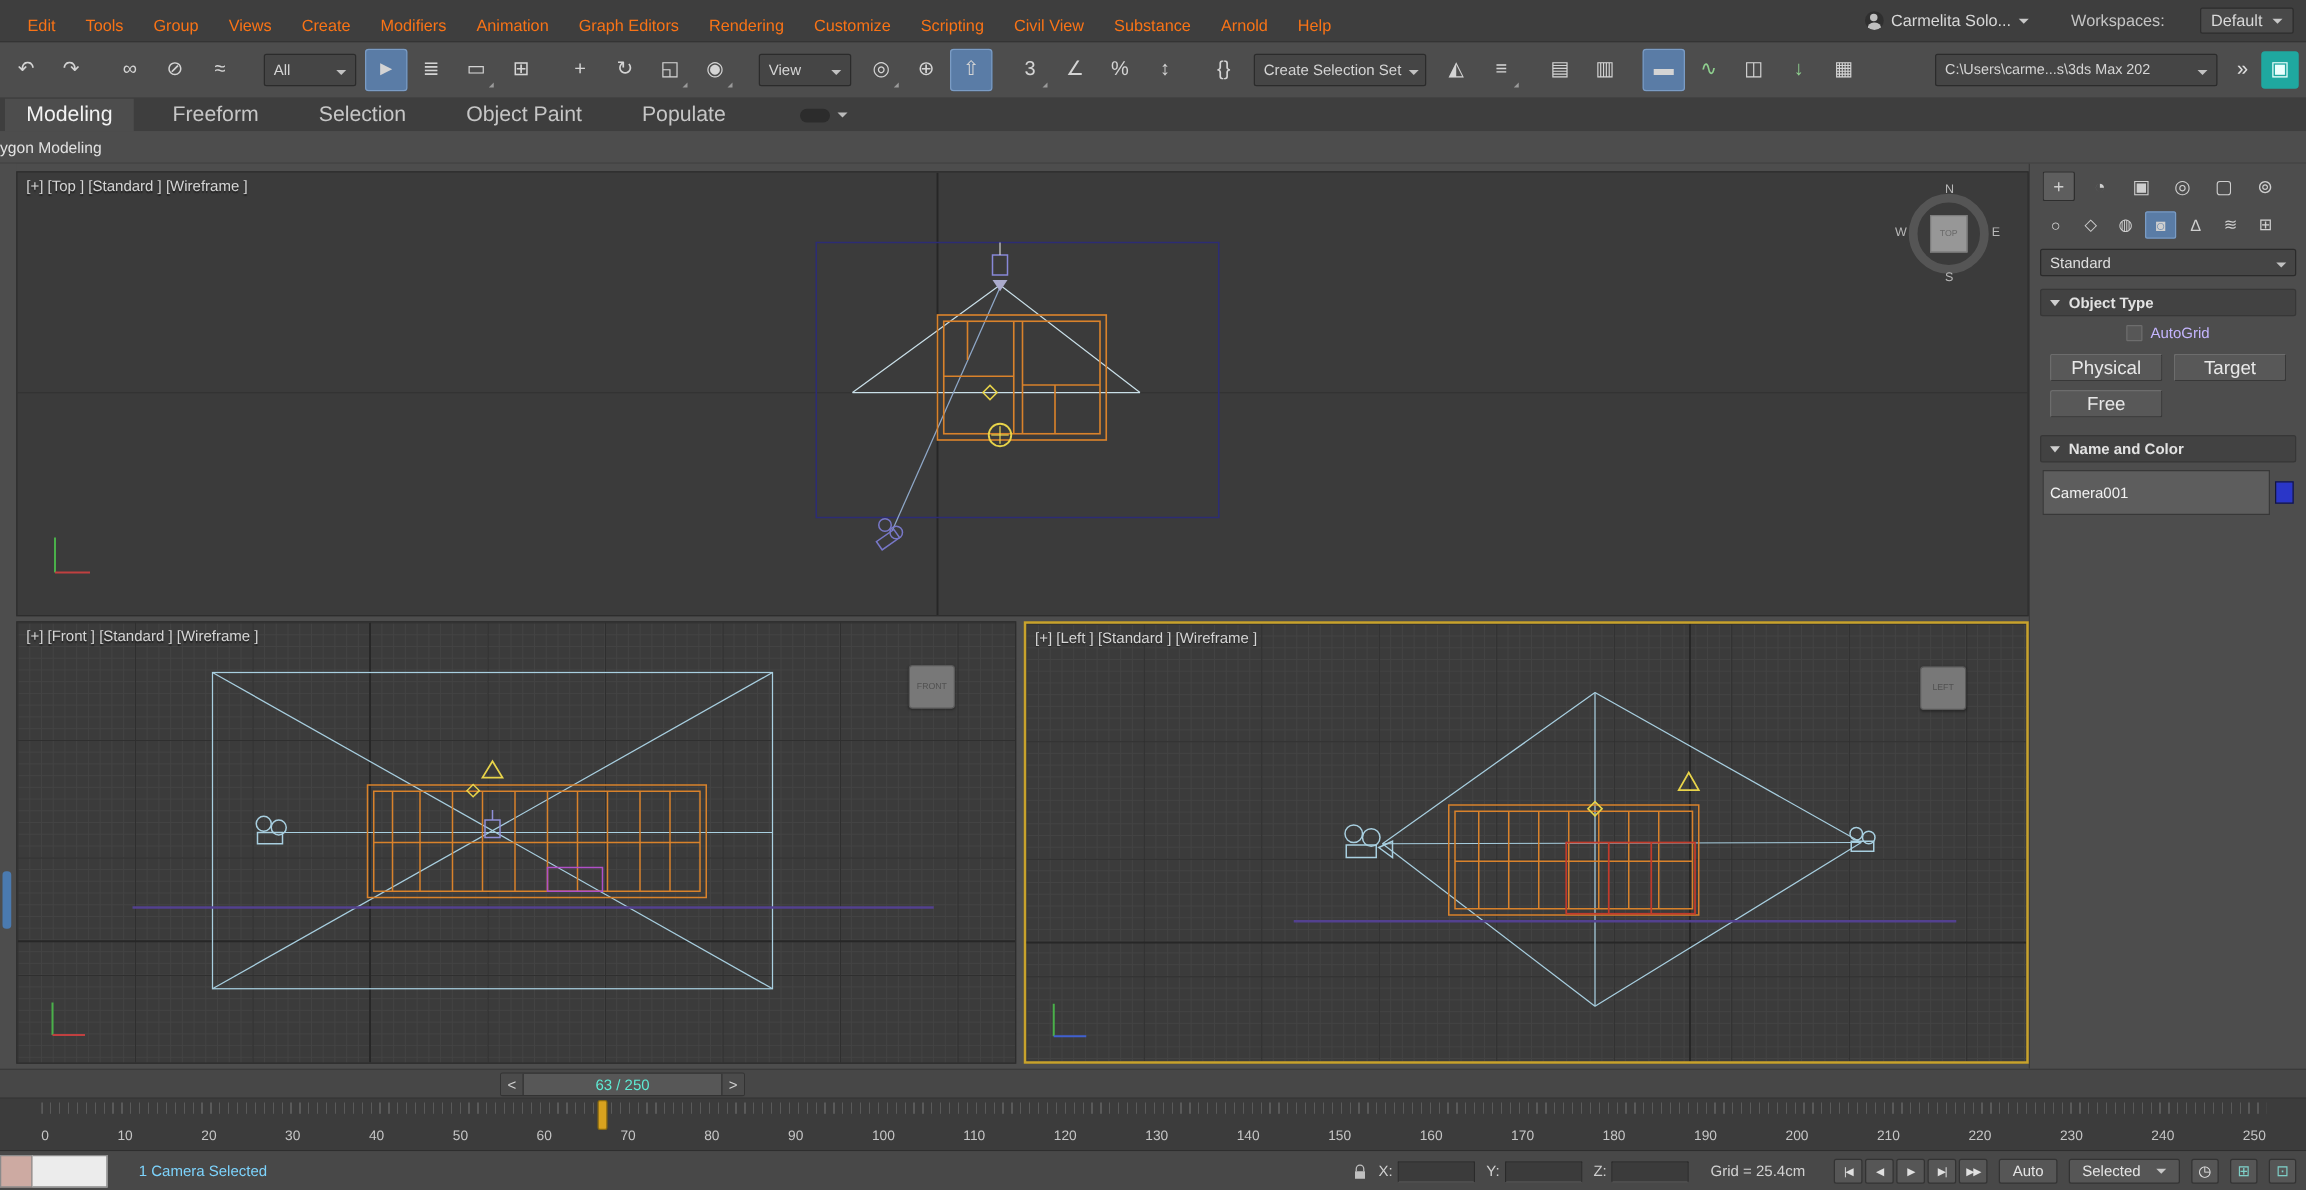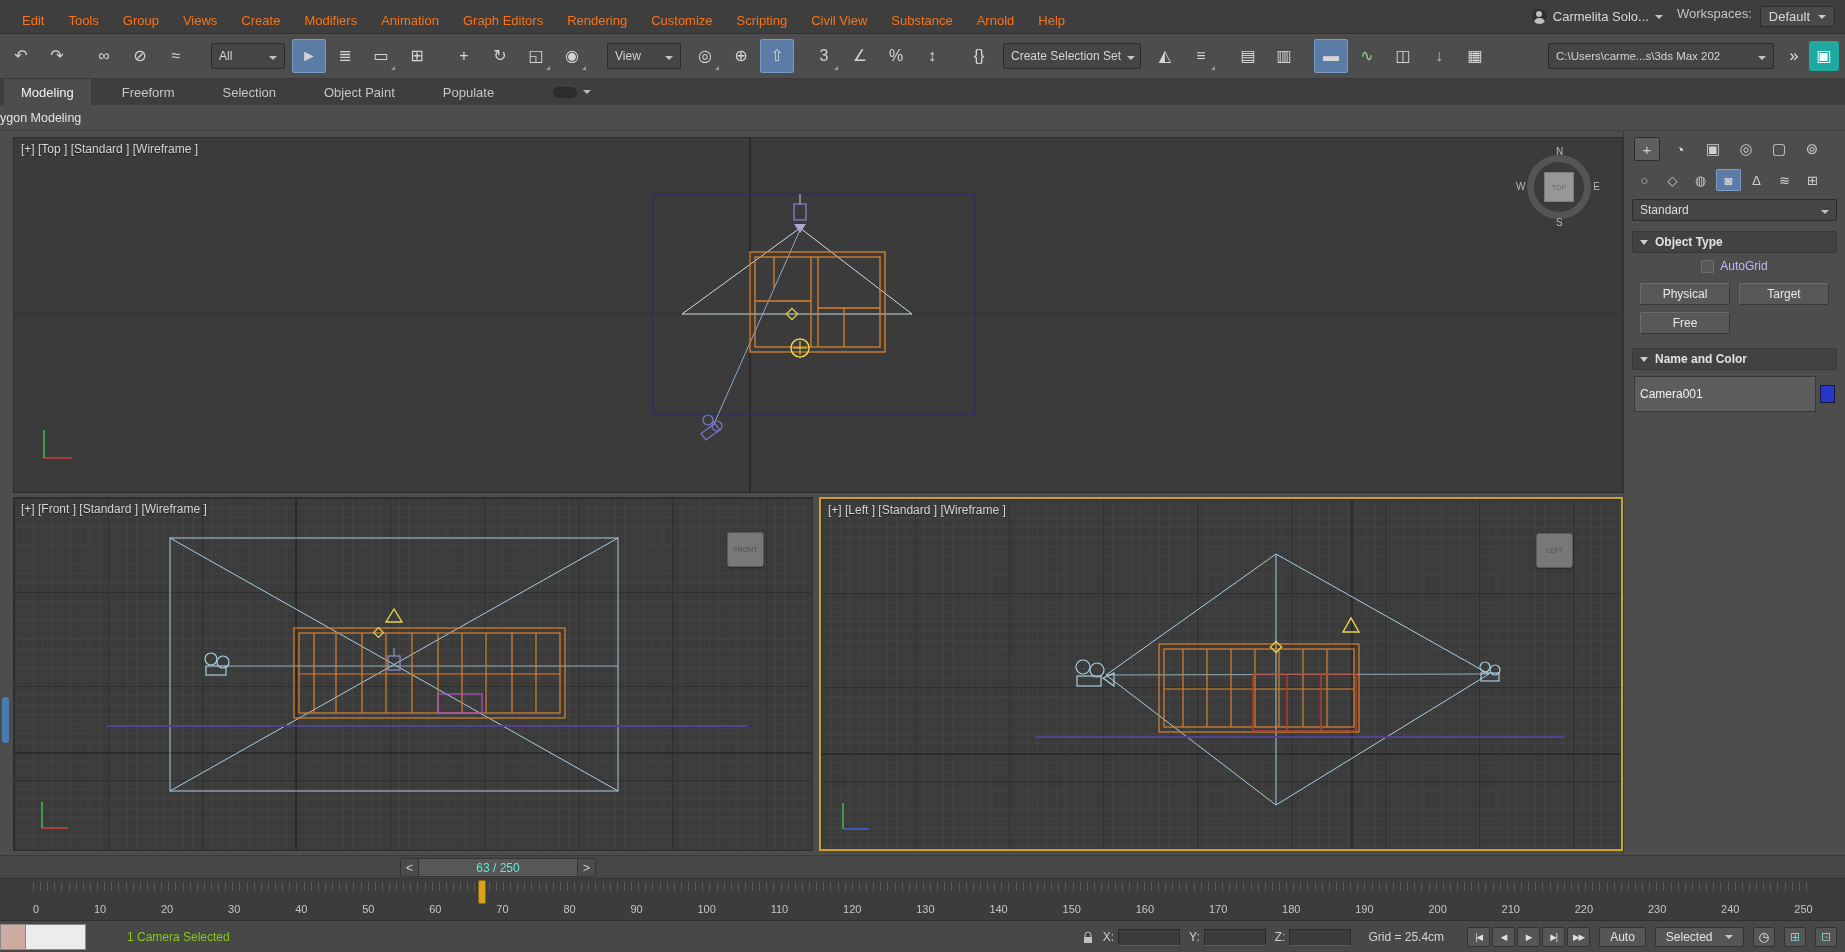--- a/index.html
+++ b/index.html
@@ -4,21 +4,21 @@
 <style>
   *{box-sizing:border-box;margin:0;padding:0}
   html,body{width:1845px;height:952px;overflow:hidden}
   body{background:#4e4e4e;font-family:"Liberation Sans","DejaVu Sans",sans-serif;color:#d8d8d8;font-size:13px}
   .app{display:flex;flex-direction:column;width:1845px;height:952px}
 
   
   .menubar{height:34px;background:#3e3e3e;border-bottom:1px solid #323232;display:flex;align-items:center;padding:0 10px}
   .menu-items{display:flex;height:100%}
   .menu-item{padding:4px 12px;line-height:33px;color:#f97316;cursor:default;white-space:nowrap}
-  .menubar-right{margin-left:auto;display:flex;gap:8px}
+  .menubar-right{margin-left:auto;display:flex;align-items:center;gap:28px}
   .user-chip{display:flex;align-items:center;gap:6px;padding:2px 6px}
   .user-icon{width:15px;height:15px;border-radius:50%;background:#2f2f2f;position:relative;overflow:hidden}
   .user-icon::before{content:"";position:absolute;left:4.5px;top:2px;width:6px;height:6px;border-radius:50%;background:#bfbfbf}
   .user-icon::after{content:"";position:absolute;left:2px;top:9px;width:11px;height:7px;border-radius:5px 5px 0 0;background:#bfbfbf}
   .caret-down{width:0;height:0;border:4px solid transparent;border-top-color:#c8c8c8;margin-top:4px}
   .ws-label{color:#c4c4c4}
   .ws-value{background:#494949;border:1px solid #2d2d2d;border-radius:2px;padding:2px 8px;display:flex;align-items:center;gap:8px}
 
   
   .toolbar{height:45px;background:#4d4d4d;border-bottom:1px solid #3b3b3b;display:flex;align-items:center;padding:0 4px;gap:2px;overflow:hidden}
@@ -33,21 +33,21 @@
   .tb-item.w-lg{width:138px}
   .tb-item.w-path{width:226px}
   .w-path .tb-label{font-size:11.5px;overflow:hidden;text-overflow:ellipsis}
   .tb-item.sep-after{margin-right:11px}
   .tb-item.green .tb-glyph{color:#8fd08f}
   .tb-item.plain{min-width:26px;color:#e0e0e0;font-size:15px}
   .tb-item.push-right{margin-left:auto}
   .tb-item.teal-badge{background:#1fa8a0;color:#eafffd;min-width:30px;height:30px;margin-right:2px}
 
   
-  .ribbon-tabs{height:26px;background:#3e3e3e;display:flex;align-items:stretch;padding-left:4px;font-size:13px}
+  .ribbon-tabs{height:26px;background:#3e3e3e;display:flex;align-items:stretch;padding-left:4px;font-size:17px}
   .ribbon-tab{padding:0 17px;margin-right:14px;display:flex;align-items:center;color:#c6c6c6;white-space:nowrap}
   .ribbon-tab.active{background:#4d4d4d;color:#f2f2f2}
   .flock-icon{width:24px;height:11px;background:#2c2c2c;border-radius:6px;align-self:center;margin-left:28px}
   .flock-caret{width:0;height:0;border:4px solid transparent;border-top-color:#bbb;align-self:center;margin:4px 0 0 6px}
   .ribbon-panel-row{height:26px;background:#4d4d4d;border-bottom:1px solid #404040;display:flex;align-items:center;font-size:12.5px;color:#e2e2e2}
 
   
   .workspace{height:724px;display:flex;background:#4d4d4d}
   .left-strip{width:13px;position:relative;background:#4d4d4d}
   .left-strip-handle{position:absolute;left:2px;top:566px;width:7px;height:46px;background:#4a7ab0;border-radius:3px}
@@ -80,21 +80,21 @@
   .cp-cat.active{background:#5a7ca6;box-shadow:inset 0 0 0 1px #7b9cc4}
   .cp-dropdown{background:#454545;border:1px solid #2b2b2b;border-radius:2px;height:22px;display:flex;align-items:center;justify-content:space-between;padding:0 7px;margin-bottom:10px;color:#dedede}
   .dd-caret{width:0;height:0;border:4px solid transparent;border-top-color:#c2c2c2;margin-top:7px}
   .rollout{margin-bottom:8px}
   .rollout-header{background:#424242;border:1px solid #373737;border-radius:2px;height:22px;display:flex;align-items:center;gap:7px;padding:0 7px;font-weight:bold;color:#e2e2e2;margin-bottom:6px}
   .roll-arrow{width:0;height:0;border-left:4px solid transparent;border-right:4px solid transparent;border-top:5px solid #cfcfcf}
   .rollout-body{padding:0 4px 6px}
   .autogrid{display:flex;align-items:center;gap:6px;color:#c4b5fd;justify-content:center;margin-bottom:10px}
   .checkbox{width:13px;height:13px;background:#575757;border:1px solid #6d6d6d;border-radius:1px}
   .cp-buttons{display:grid;grid-template-columns:1fr 1fr;gap:7px 9px;padding:0 4px}
-  .cp-buttons button{background:#585858;border:1px solid #6c6c6c;border-right-color:#383838;border-bottom-color:#383838;color:#e8e8e8;height:22px;border-radius:2px;font-size:12px;font-family:inherit}
+  .cp-buttons button{background:#585858;border:1px solid #6c6c6c;border-right-color:#383838;border-bottom-color:#383838;color:#e8e8e8;height:22px;border-radius:2px;font-size:15px;font-family:inherit}
   .name-color{display:flex;gap:4px;align-items:center;padding:0 2px}
   .name-color input{flex:1;min-width:0;background:#5d5d5d;border:1px solid #383838;color:#f2f2f2;height:36px;padding:0 5px;font-size:12px;font-family:inherit}
   .color-swatch{width:15px;height:18px;background:#2a36c8;border:1px solid #14163a}
 
   
   .time-slider-row{height:24px;background:#474747;border-top:1px solid #3a3a3a;border-bottom:1px solid #333;position:relative}
   .time-thumb{position:absolute;left:400px;top:2px;width:196px;height:19px;background:#575757;border:1px solid #333;border-radius:2px;display:flex;align-items:stretch;font-size:12px}
   .ts-btn{width:18px;display:flex;align-items:center;justify-content:center;background:#4b4b4b;color:#cfcfcf}
   .ts-btn:first-child{border-right:1px solid #333}.ts-btn:last-child{border-left:1px solid #333}
   .ts-display{flex:1;display:flex;align-items:center;justify-content:center;color:#5eead4}
@@ -103,21 +103,21 @@
   .tb-inner{position:relative;height:100%}
   .tb-ticks{position:absolute;top:3px;left:0;right:0;height:9px;background:repeating-linear-gradient(90deg,#5a5a5a 0 1px,transparent 1px 7.12px)}
   .tb-numbers{position:absolute;bottom:5px;left:0;right:0;display:flex;justify-content:space-between;font-size:11px;color:#c6c6c6}
   .frame-marker{position:absolute;top:1px;height:24px;width:8px;background:#d8a21e;border:1px solid #8a6a10;border-radius:2px;transform:translateX(-4px)}
 
   
   .status-bar{flex:1;background:#484848;display:flex;align-items:center;gap:9px;padding:3px 8px 2px 0;font-size:12px}
   .mini-listener{display:flex;width:86px;align-self:stretch}
   .ml-left{width:26px;background:#cdaaa2;border:1px solid #8a8a8a}
   .ml-right{flex:1;background:#ececec;border:1px solid #8a8a8a;border-left:none}
-  .status-text{margin-left:32px;color:#84cc16;white-space:nowrap}
+  .status-text{margin-left:16px;color:#7dd3fc;white-space:nowrap}
   .grow{flex:1}
   .coord{display:flex;align-items:center;gap:4px;color:#cfcfcf}
   .coord-field{width:62px;height:17px;background:#3b3b3b;border:1px solid #2a2a2a;border-bottom-color:#5c5c5c;border-radius:1px}
   .grid-text{color:#d2d2d2;white-space:nowrap;margin:0 14px 0 8px}
   .playback{display:flex;gap:2px}
   .pb-btn{min-width:23px;height:20px;background:#565656;border:1px solid #333;border-radius:2px;display:flex;align-items:center;justify-content:center;font-size:8.5px;letter-spacing:-1px;color:#e0e0e0;padding:0 3px}
   .sb-btn{height:20px;background:#565656;border:1px solid #333;border-radius:2px;display:flex;align-items:center;justify-content:center;color:#e4e4e4;padding:0 10px;white-space:nowrap}
   .sb-dd{gap:12px}
   .nav-btn{width:22px;height:20px;background:#565656;border:1px solid #333;border-radius:2px;display:flex;align-items:center;justify-content:center;font-size:12px;color:#7ed0c8}
 </style>

